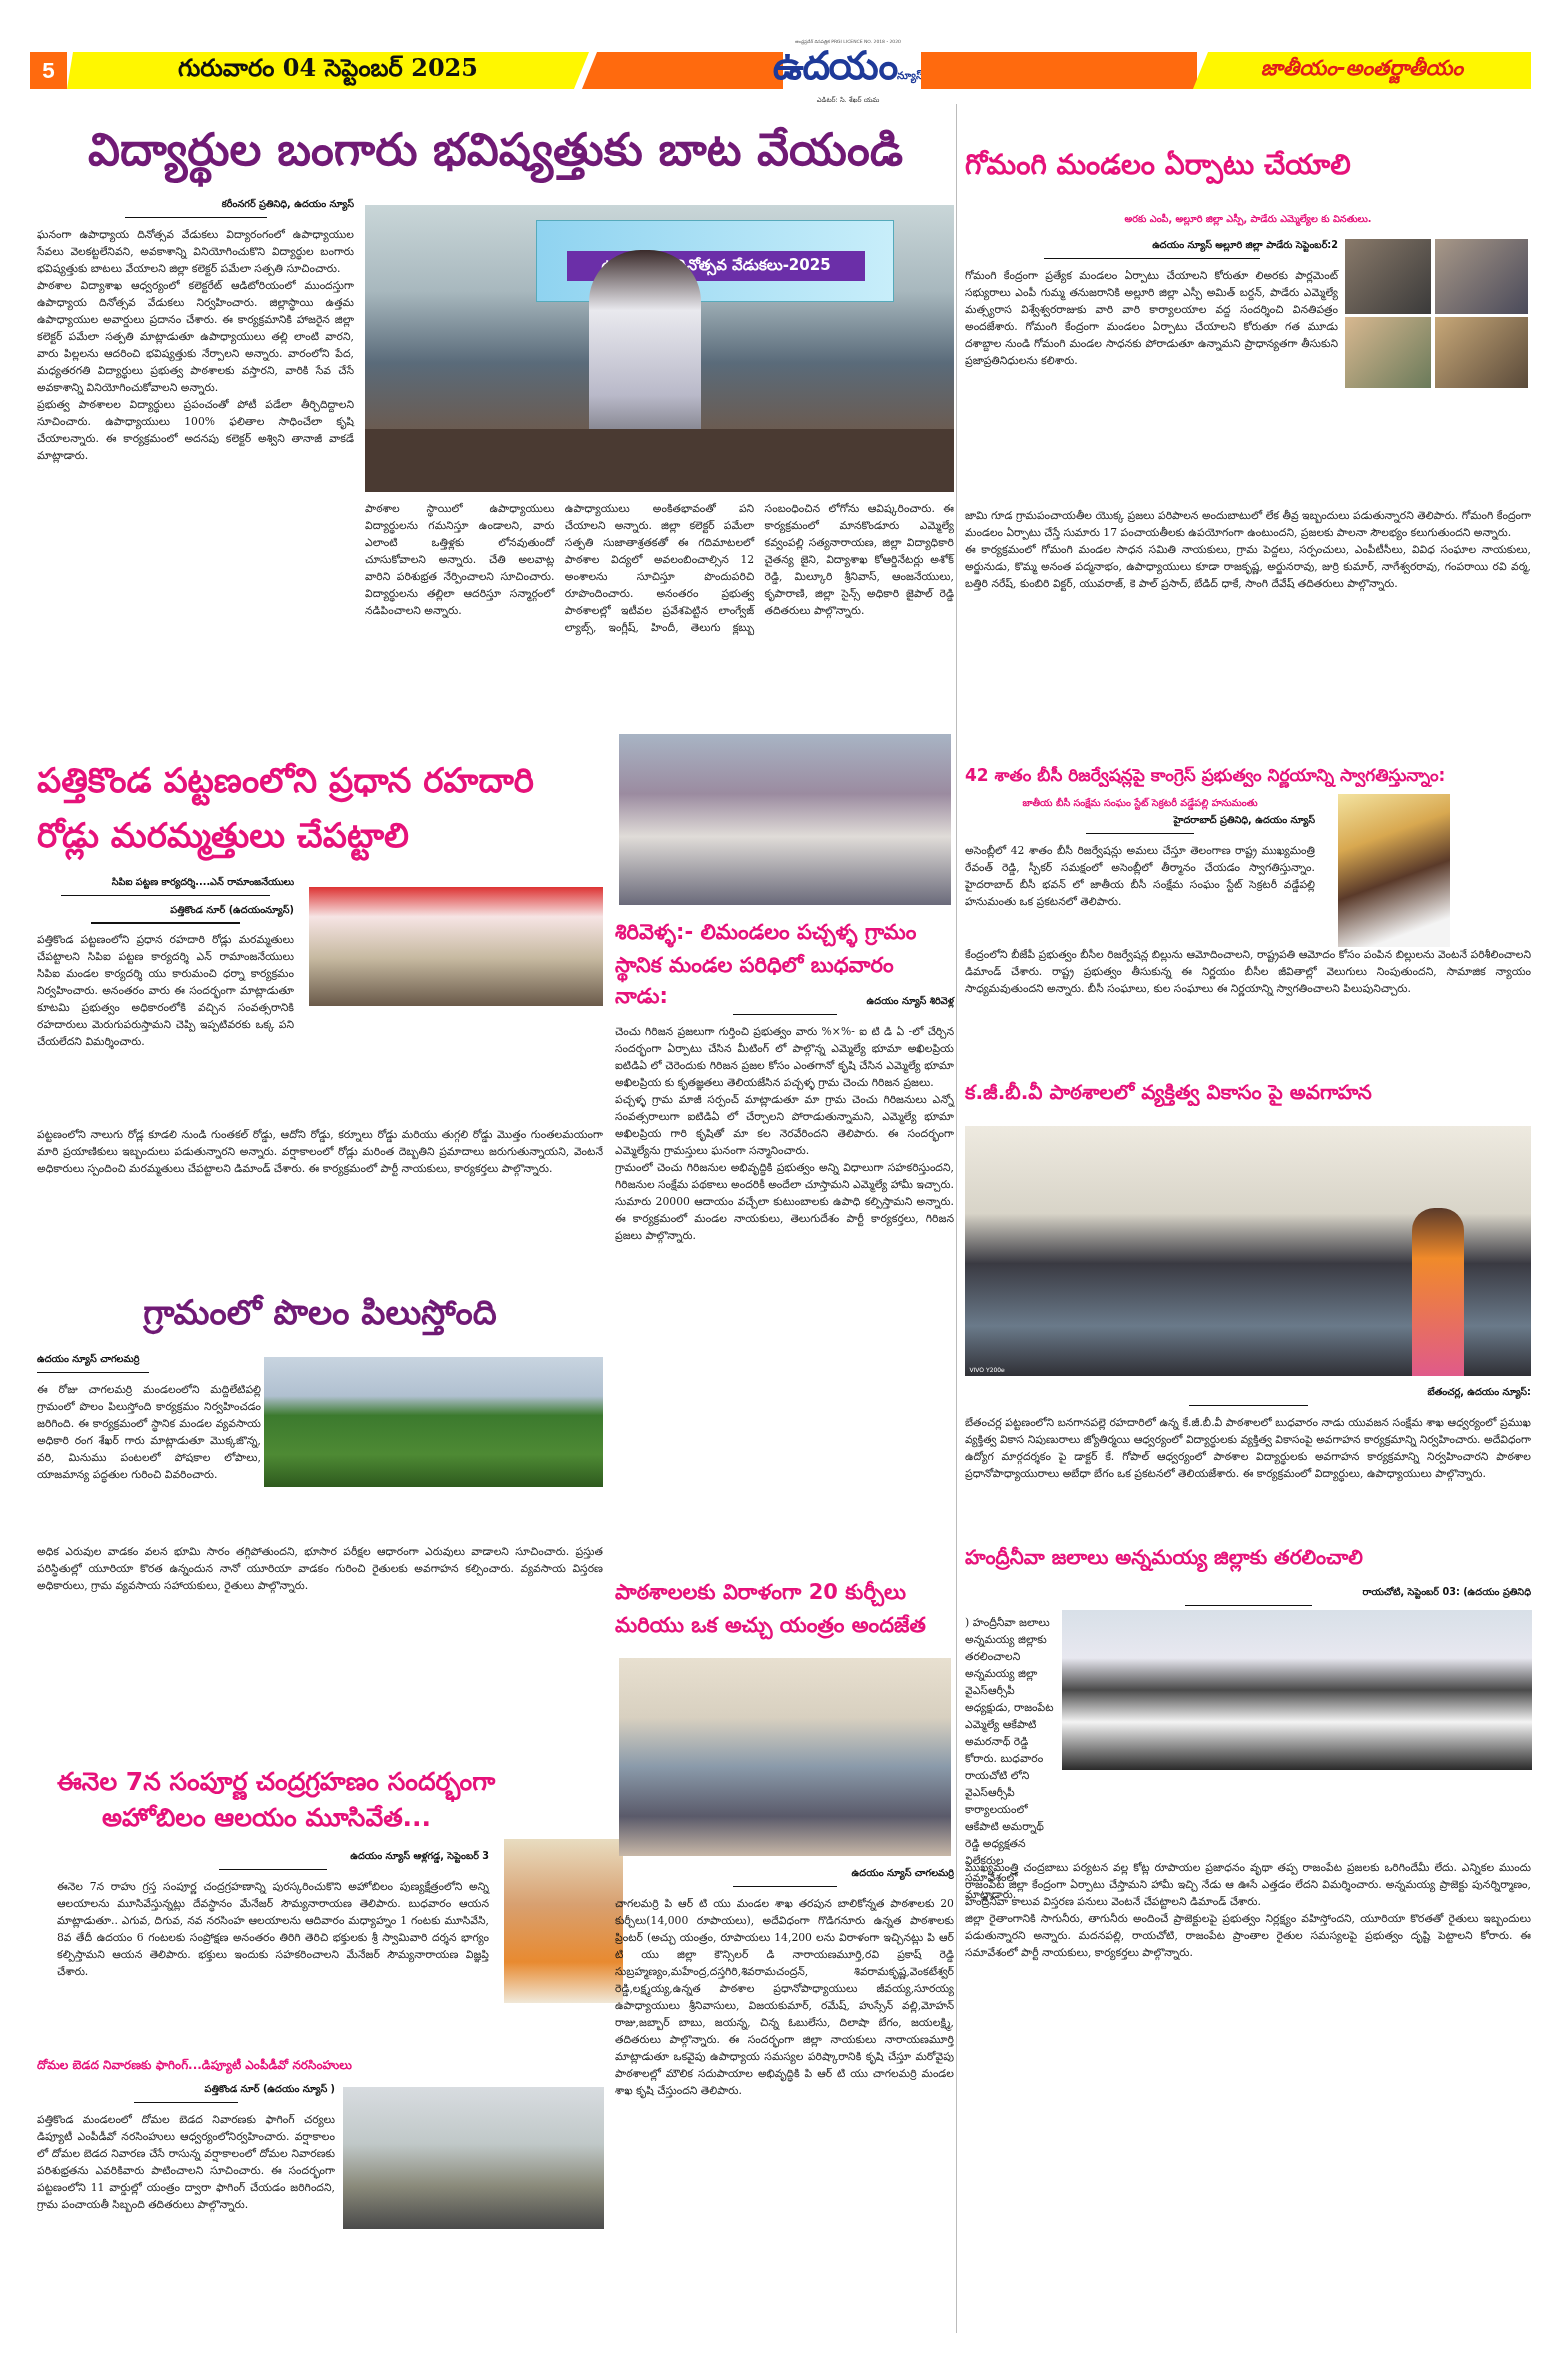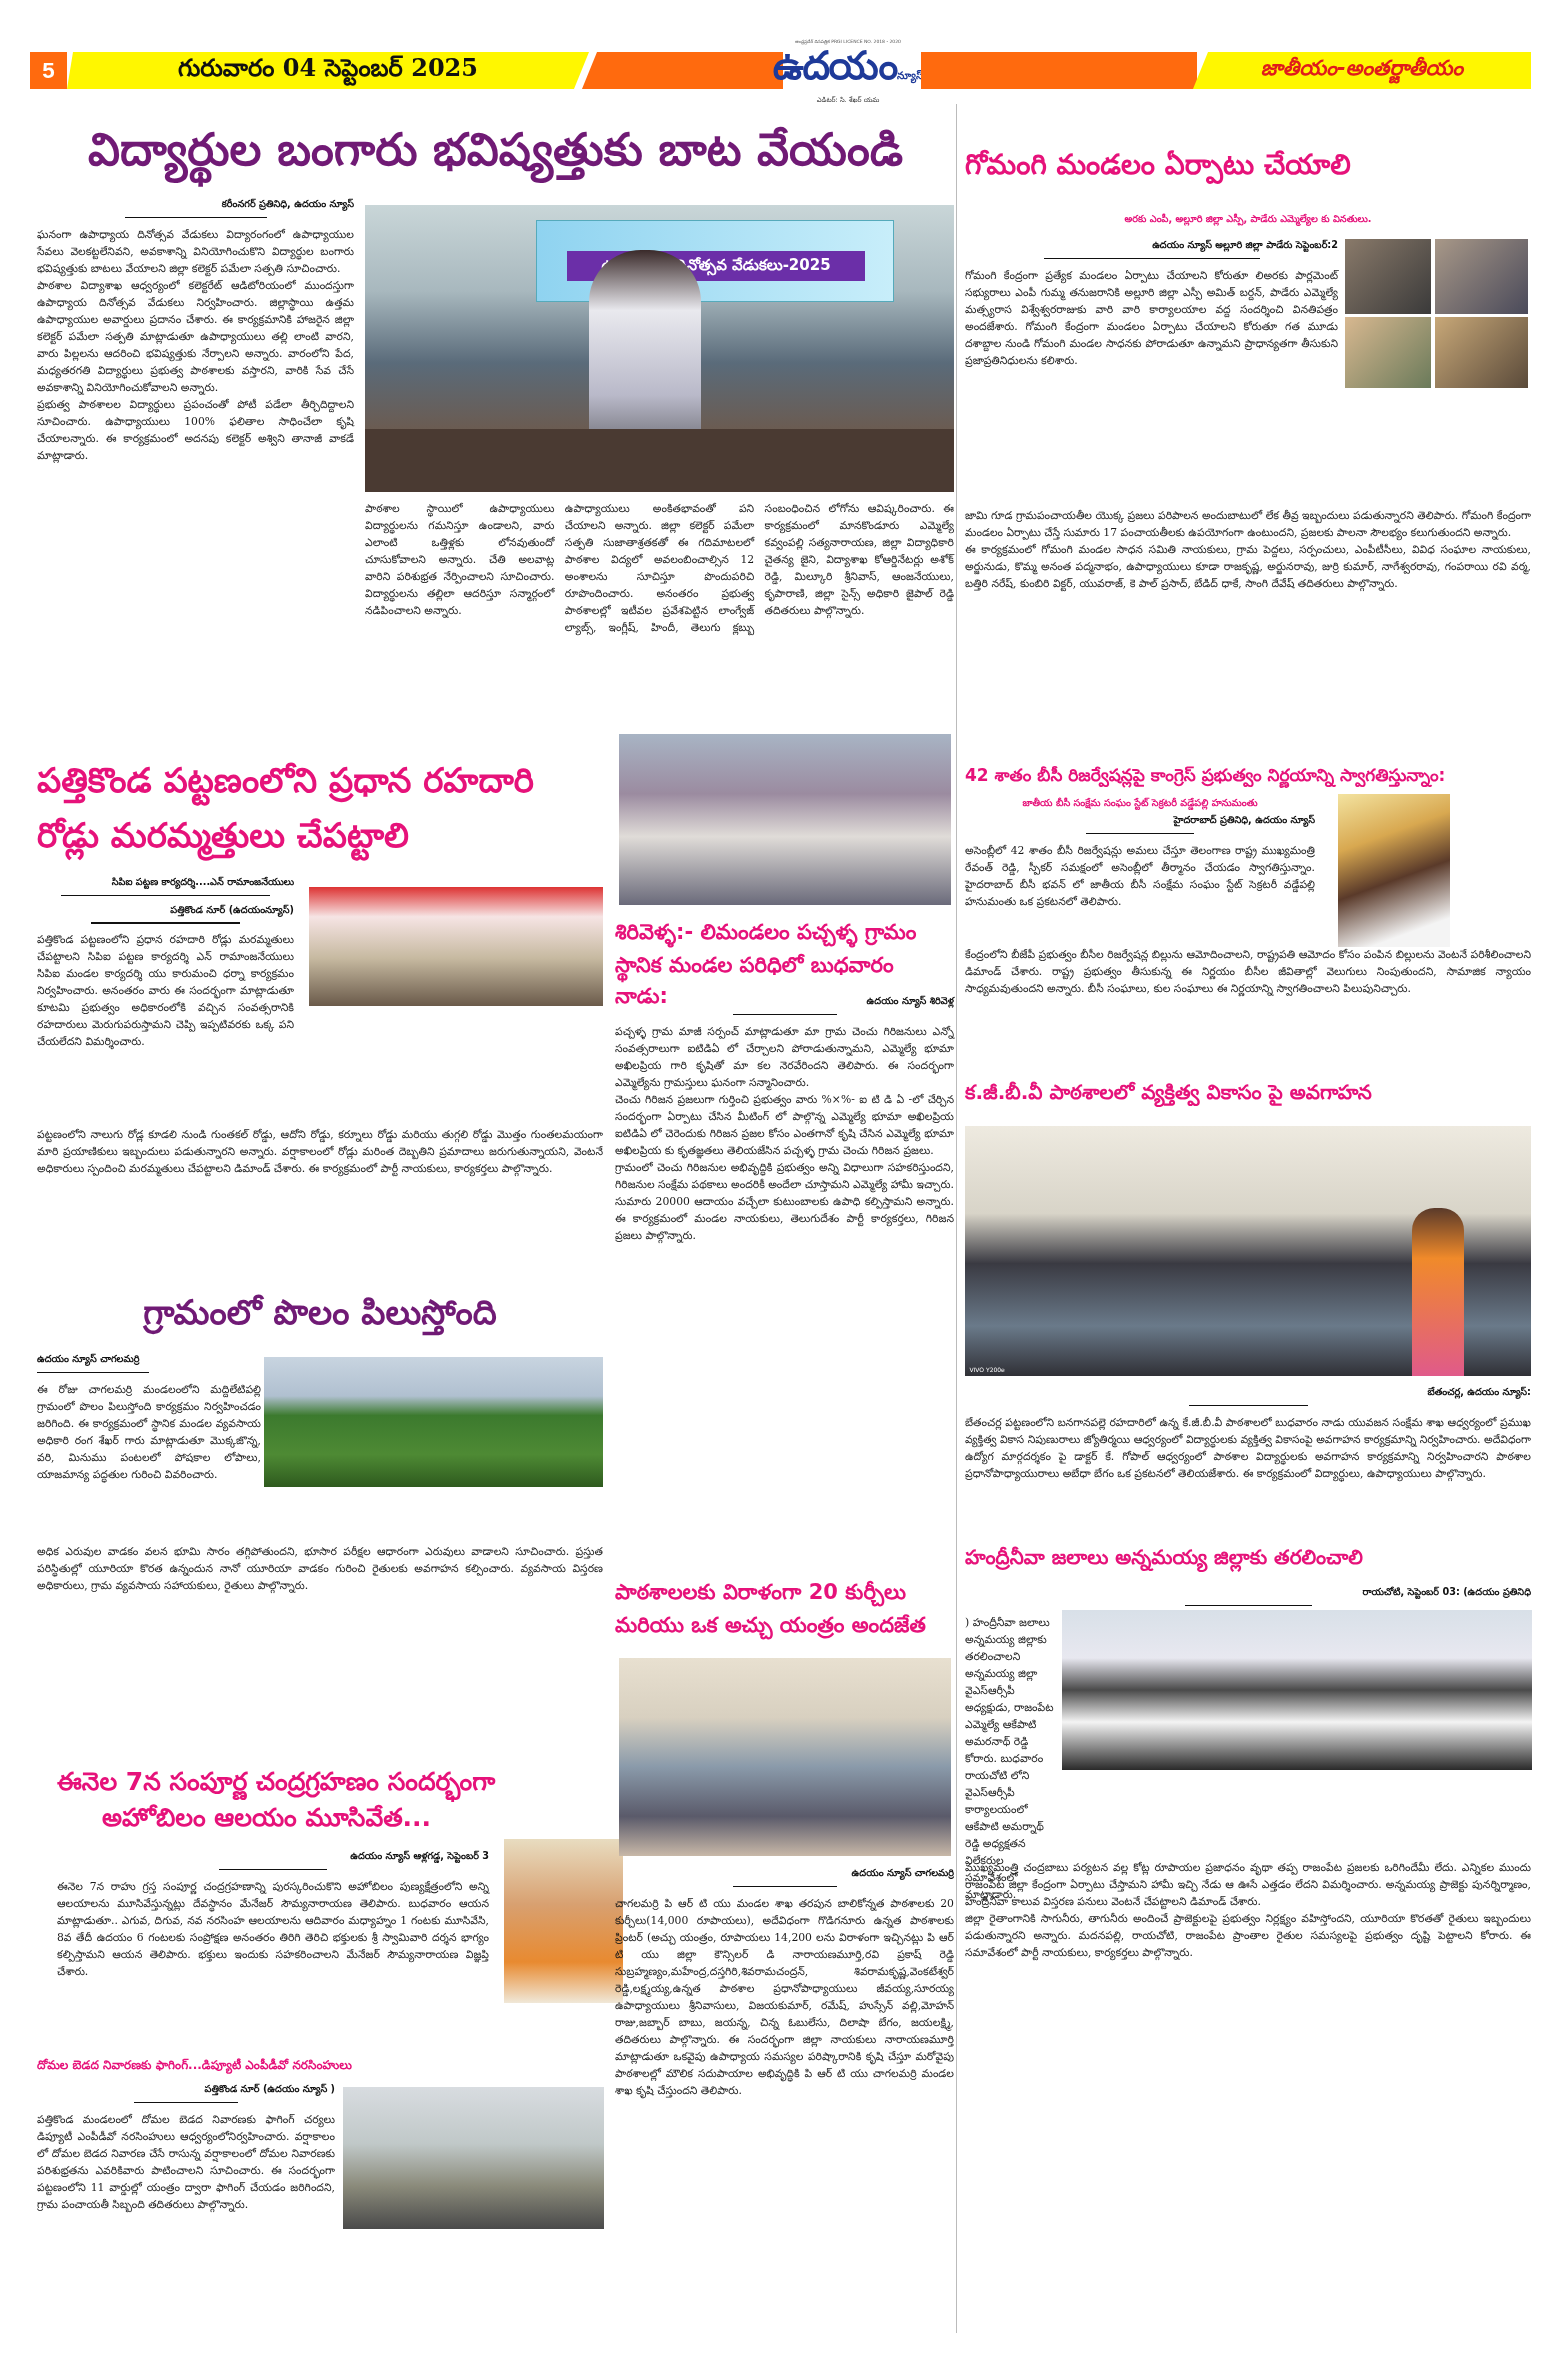--- a/index.html
+++ b/index.html
@@ -107,22 +107,22 @@
   </div>
 </section>
 
 <section class="art" style="left:615px; top:734px; width:339px; height:835px;">
   <div class="photo" style="left:3.7px; top:0; width:332px; height:171px; background:linear-gradient(180deg,#a8b4c4 0%,#9b8ba0 35%,#e0dcd8 60%,#6a6a7a 100%);"></div>
   <h2 class="headline-pink" style="position:absolute; top:183px; width:339px; font-size:21px; line-height:31px;">శిరివెళ్ళ:- లిమండలం పచ్చళ్ళ గ్రామం</h2>
   <h2 class="headline-pink" style="position:absolute; top:216px; width:339px; font-size:21px; line-height:31px;">స్థానిక మండల పరిధిలో బుధవారం నాడు:</h2>
   <div style="position:absolute; left:0; top:261px; width:339px;">
     <div class="dateline">ఉదయం న్యూస్ శిరివెళ్ల</div>
     <div class="rule" style="width:104px;"></div>
+    <p class="body-text">చెంచు గిరిజన ప్రజలుగా గుర్తించి ప్రభుత్వం వారు %×%- ఐ టి డి ఏ -లో చేర్చిన సందర్భంగా ఏర్పాటు చేసిన మీటింగ్ లో పాల్గొన్న ఎమ్మెల్యే భూమా అఖిలప్రియ ఐటిడిఏ లో చెరెందుకు గిరిజన ప్రజల కోసం ఎంతగానో కృషి చేసిన ఎమ్మెల్యే భూమా అఖిలప్రియ కు కృతజ్ఞతలు తెలియజేసిన పచ్చళ్ళ గ్రామ చెంచు గిరిజన ప్రజలు.</p>
     <p class="body-text">పచ్చళ్ళ గ్రామ మాజీ సర్పంచ్ మాట్లాడుతూ మా గ్రామ చెంచు గిరిజనులు ఎన్నో సంవత్సరాలుగా ఐటిడిఏ లో చేర్చాలని పోరాడుతున్నామని, ఎమ్మెల్యే భూమా అఖిలప్రియ గారి కృషితో మా కల నెరవేరిందని తెలిపారు. ఈ సందర్భంగా ఎమ్మెల్యేను గ్రామస్తులు ఘనంగా సన్మానించారు.</p>
-    <p class="body-text">చెంచు గిరిజన ప్రజలుగా గుర్తించి ప్రభుత్వం వారు %×%- ఐ టి డి ఏ -లో చేర్చిన సందర్భంగా ఏర్పాటు చేసిన మీటింగ్ లో పాల్గొన్న ఎమ్మెల్యే భూమా అఖిలప్రియ ఐటిడిఏ లో చెరెందుకు గిరిజన ప్రజల కోసం ఎంతగానో కృషి చేసిన ఎమ్మెల్యే భూమా అఖిలప్రియ కు కృతజ్ఞతలు తెలియజేసిన పచ్చళ్ళ గ్రామ చెంచు గిరిజన ప్రజలు.</p>
     <p class="body-text">గ్రామంలో చెంచు గిరిజనుల అభివృద్ధికి ప్రభుత్వం అన్ని విధాలుగా సహకరిస్తుందని, గిరిజనుల సంక్షేమ పథకాలు అందరికీ అందేలా చూస్తామని ఎమ్మెల్యే హామీ ఇచ్చారు. సుమారు 20000 ఆదాయం వచ్చేలా కుటుంబాలకు ఉపాధి కల్పిస్తామని అన్నారు. ఈ కార్యక్రమంలో మండల నాయకులు, తెలుగుదేశం పార్టీ కార్యకర్తలు, గిరిజన ప్రజలు పాల్గొన్నారు.</p>
   </div>
 </section>
 
 <section class="art" style="left:965px; top:760px; width:566px; height:298px;">
   <h2 class="headline-pink" style="font-size:17px; line-height:30px;">42 శాతం బీసీ రిజర్వేషన్లపై కాంగ్రెస్ ప్రభుత్వం నిర్ణయాన్ని స్వాగతిస్తున్నాం:</h2>
   <div style="position:absolute; left:0; top:37px; width:350px;">
     <div class="sub-pink">జాతీయ బీసీ సంక్షేమ సంఘం స్టేట్ సెక్రటరీ వడ్డేపల్లి హనుమంతు</div>
     <div class="dateline" style="margin-top:3px;">హైదరాబాద్ ప్రతినిధి, ఉదయం న్యూస్</div>
     <div class="rule" style="width:108px;"></div>

